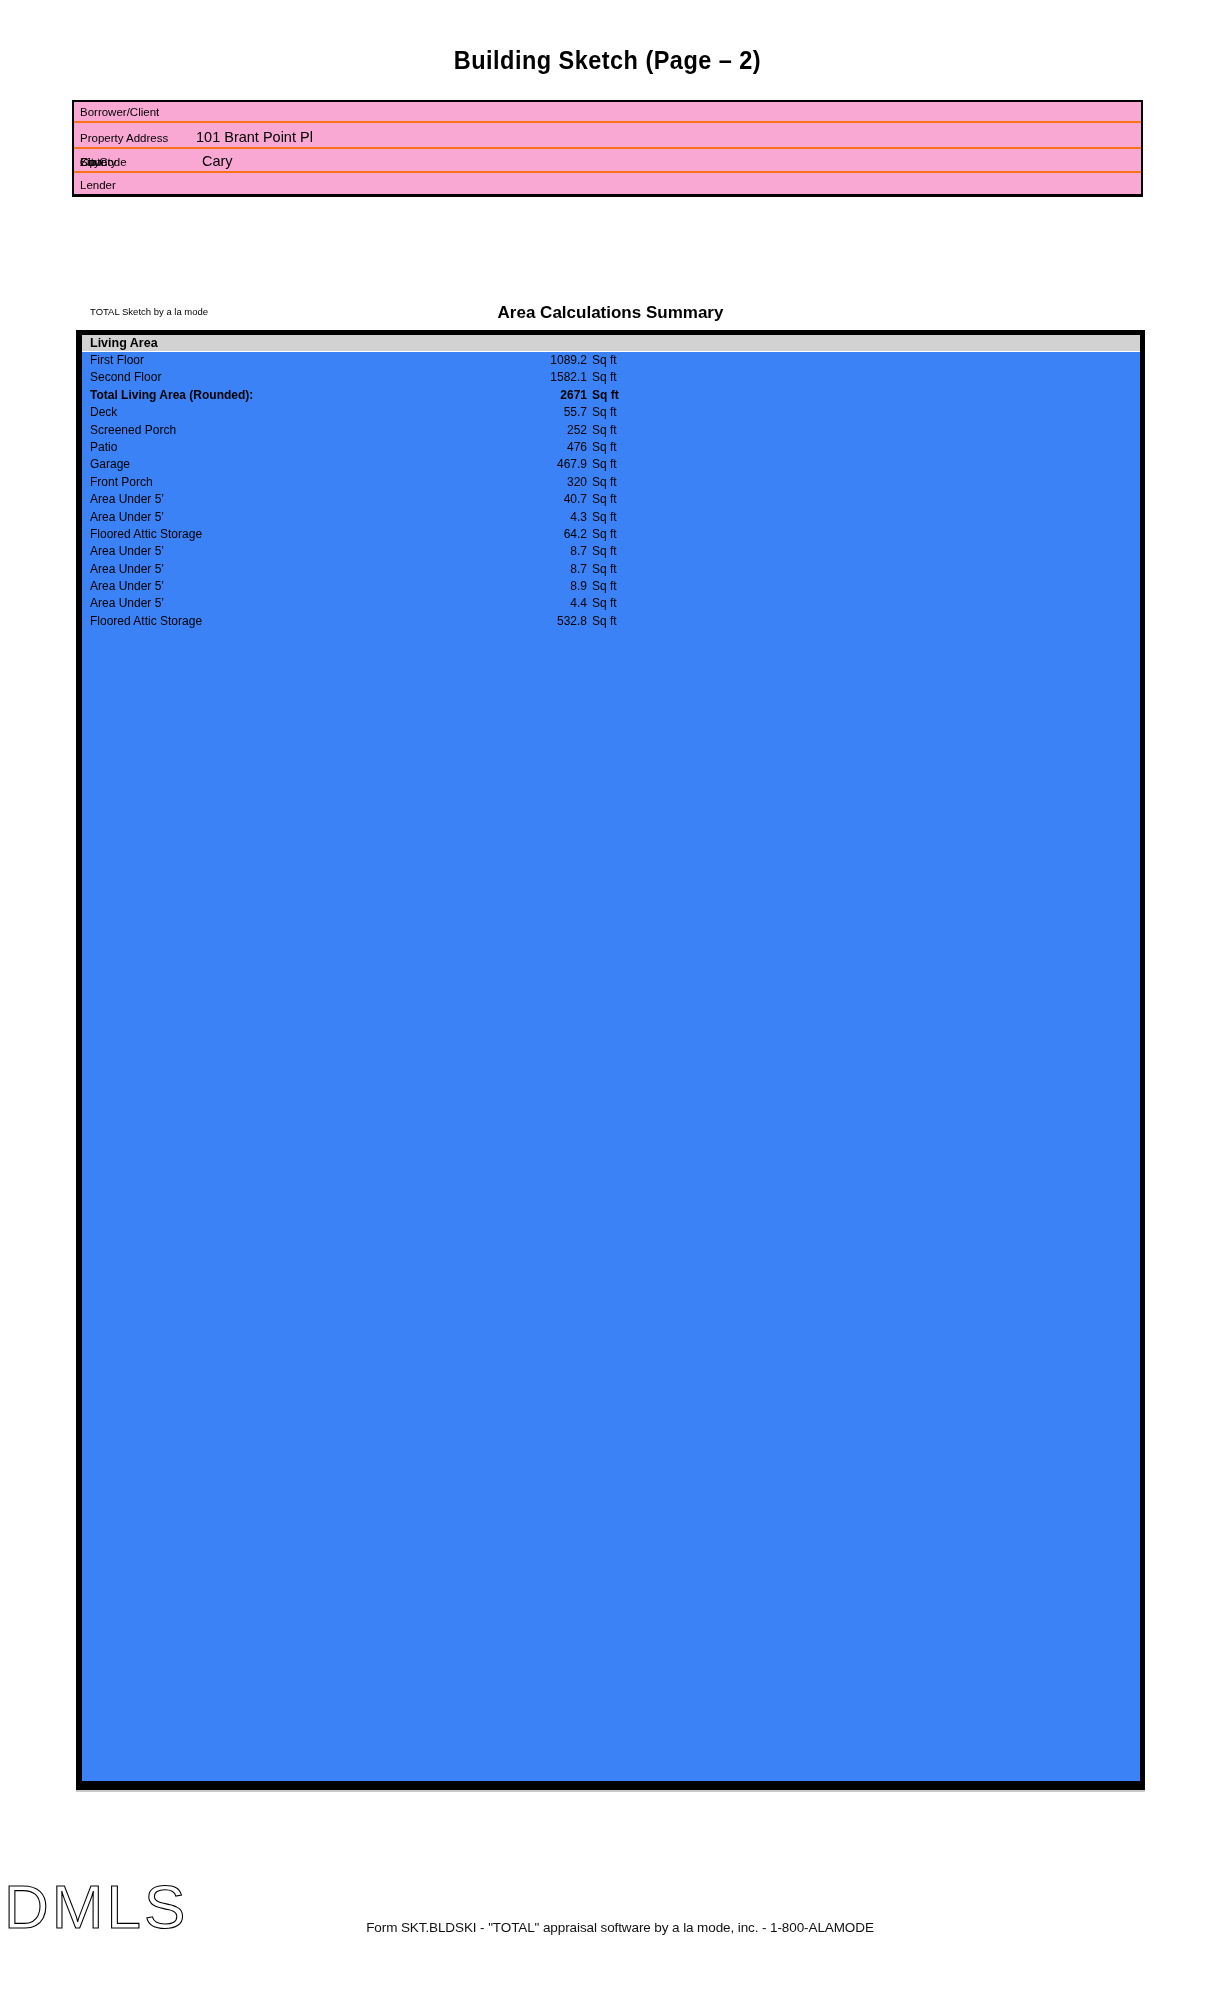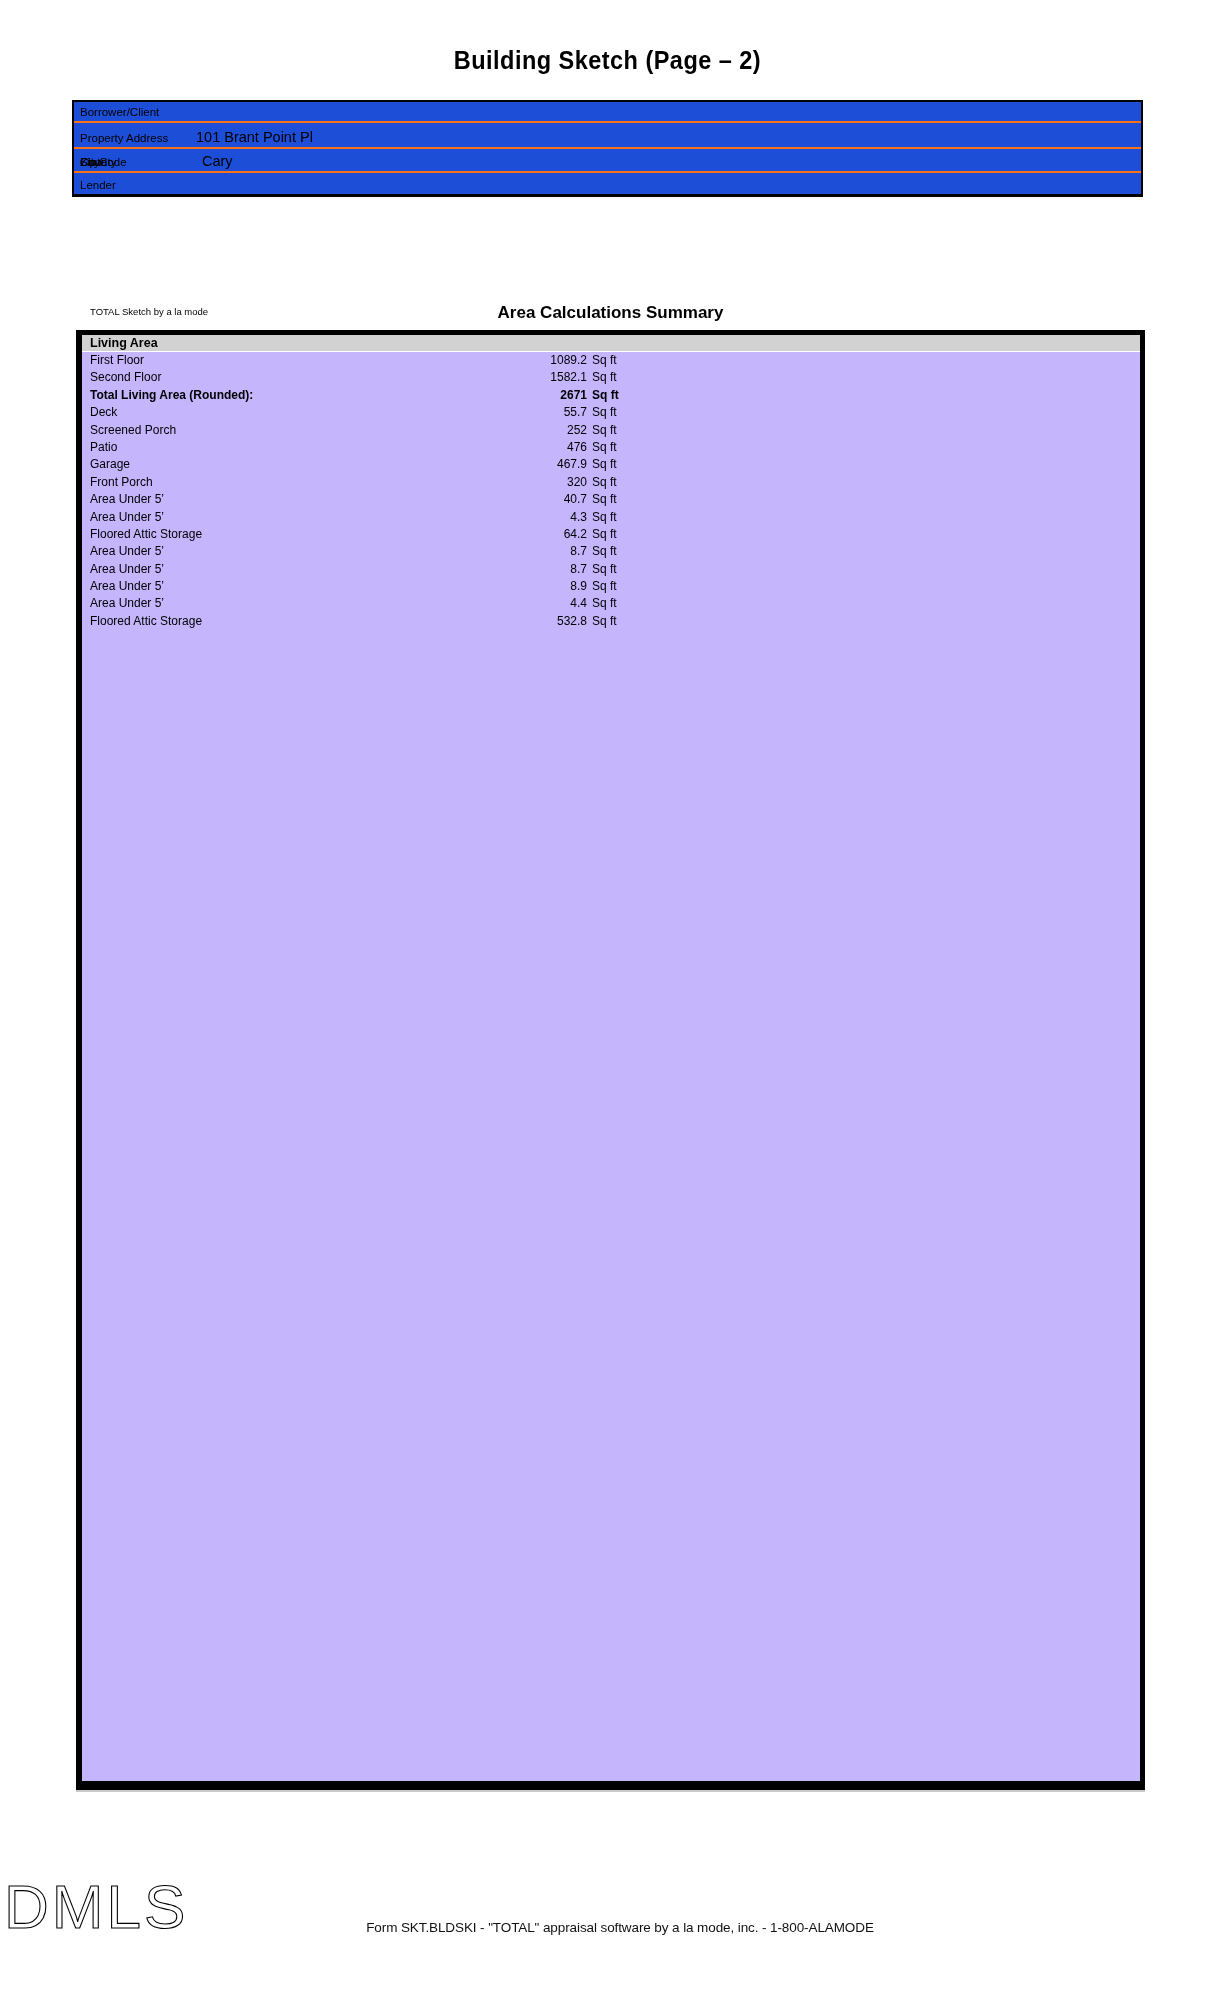--- a/index.html
+++ b/index.html
@@ -10,21 +10,21 @@
   }
   
   .page-title{
     position:absolute;top:46px;left:0;width:1214px;text-align:center;
     font-size:25px;font-weight:bold;
   }
   .page-title span{display:inline-block;transform:scaleX(.94);letter-spacing:.5px;}
   
   .hdr-table{
     position:absolute;left:72px;top:100px;width:1071px;
-    border:2px solid #000;border-bottom-width:3px;box-sizing:border-box;background:#1d4ed8;
+    border:2px solid #000;border-bottom-width:3px;box-sizing:border-box;background:#f9a8d4;
   }
   .htrow{position:relative;font-size:11.5px;}
   .htrow + .htrow{border-top:2px solid #f97316;}
   .htrow .lbl{position:absolute;left:6px;bottom:3px;white-space:nowrap;}
   .htrow .val{position:absolute;bottom:2px;font-size:14.5px;white-space:nowrap;}
   .r1{height:19px;}
   .r2{height:24px;}
   .r3{height:22px;padding-left:16px;}
   .r4{height:21px;padding-left:16px;}
   .r2 .val{left:122px;}
@@ -34,21 +34,21 @@
   .pos-zip{left:858px;}
   
   .attr-line{position:absolute;left:90px;top:306px;font-size:9.5px;white-space:nowrap;}
   .summary-title{
     position:absolute;left:76px;top:303px;width:1069px;text-align:center;
     font-size:17px;font-weight:bold;
   }
   
   .sketch-box{
     position:absolute;left:76px;top:330px;width:1069px;height:1460px;
-    box-sizing:border-box;background:#c4b5fd;
+    box-sizing:border-box;background:#3b82f6;
     border:5px solid #000;border-left-width:6px;border-bottom-width:9px;
     box-shadow:0 2px 0 #c9c9c9;
   }
   .secbar{
     height:16px;line-height:16px;background:#d2d2d2;
     font-size:12.5px;font-weight:bold;padding-left:8px;
     border-bottom:1px solid #fff;
   }
   .crow{position:relative;height:17.4px;line-height:17.4px;font-size:12px;padding-left:24px;}
   .crow.bold{font-weight:bold;}

